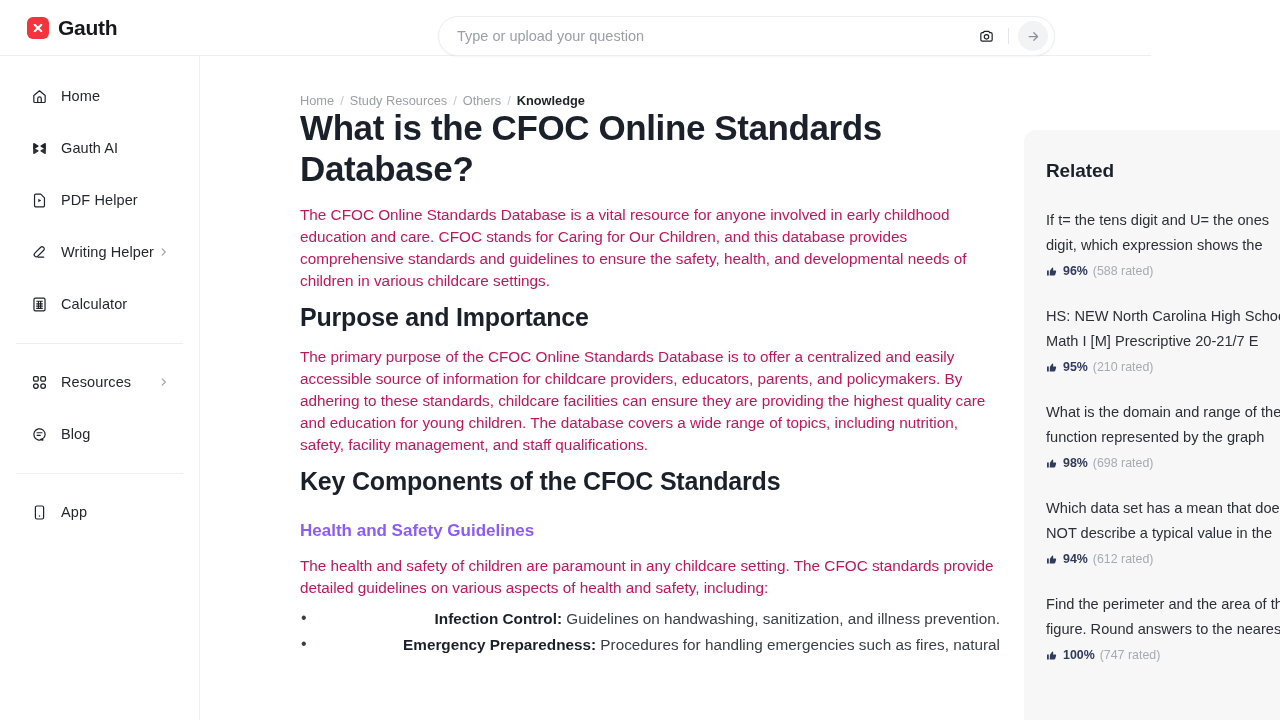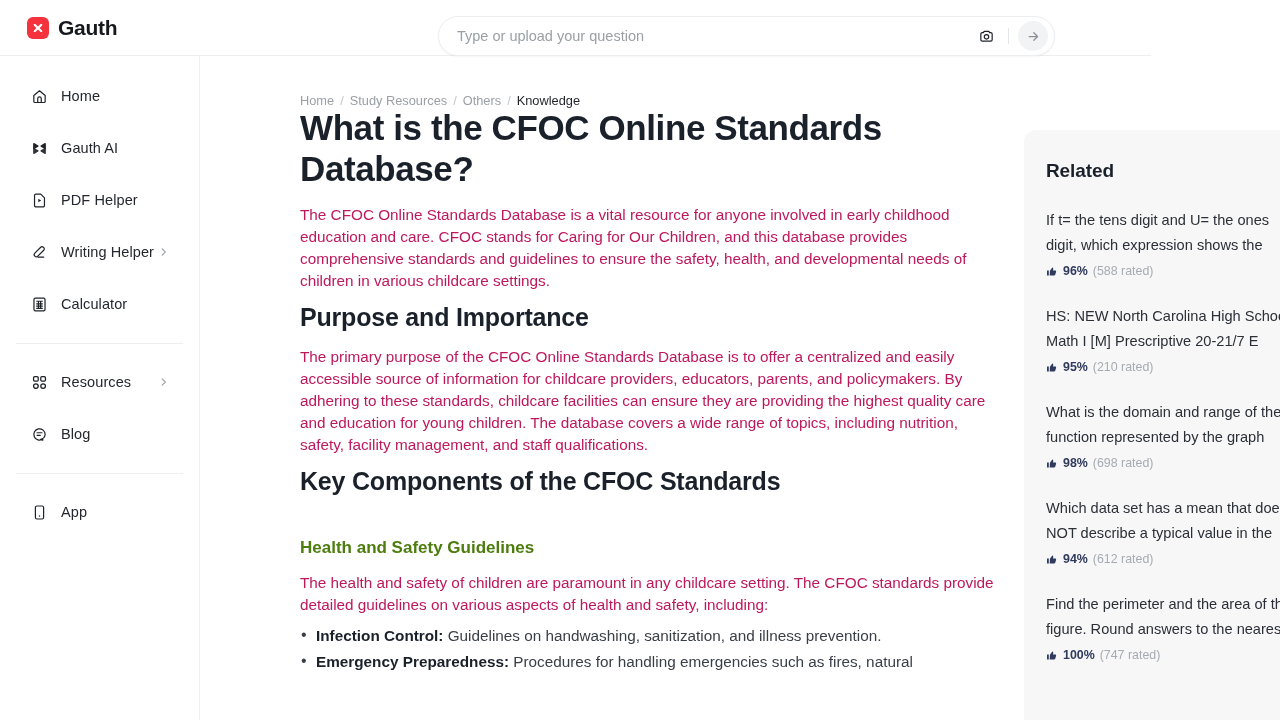--- a/index.html
+++ b/index.html
@@ -109,47 +109,47 @@
   }
   .content {
     position: absolute; left: 100px; top: 0; width: 700px;
   }
   .breadcrumb {
     display: flex; align-items: center; gap: 6px;
     margin-top: 37px;
     font-size: 12.8px; color: #9aa0a6;
   }
   .crumb { cursor: pointer; white-space: nowrap; }
-  .crumb.current { color: #1f2328; font-weight: 400; cursor: default; text-align: right; }
+  .crumb.current { color: #1f2328; font-weight: 700; cursor: default; text-align: right; }
   .crumb-sep { color: #c5c8cc; }
 
   h1.title {
     font-size: 35px; line-height: 1.17;
     font-weight: 700; letter-spacing: -0.4px;
     color: #1b212b;
     max-width: 600px;
   }
   h2.sec {
     margin-top: 11px;
     font-size: 25px; font-weight: 700; letter-spacing: -0.2px; color: #1b212b;
   }
   h3.sub {
-    margin-top: 42px;
-    font-size: 17px; font-weight: 700; color: #4d7c0f;
+    margin-top: 25px;
+    font-size: 17px; font-weight: 700; color: #8b5cf6;
   }
   p.body {
     margin-top: 14px;
     font-size: 15.3px; line-height: 22px; color: #be185d;
   }
   ul.bullets { margin-top: 9px; list-style: none; }
   ul.bullets li {
     position: relative;
     padding-left: 16px;
     margin-top: 4px;
-    font-size: 15.3px; line-height: 22px; color: #393f47;
+    font-size: 15.3px; line-height: 22px; color: #393f47; text-align: right;
   }
   ul.bullets li::before {
     content: "•"; position: absolute; left: 1px; top: -1px;
     color: #393f47; font-size: 16px;
   }
   ul.bullets b { color: #1b212b; font-weight: 700; }
 
   
   .related {
     position: absolute; left: 824px; top: 74px;

